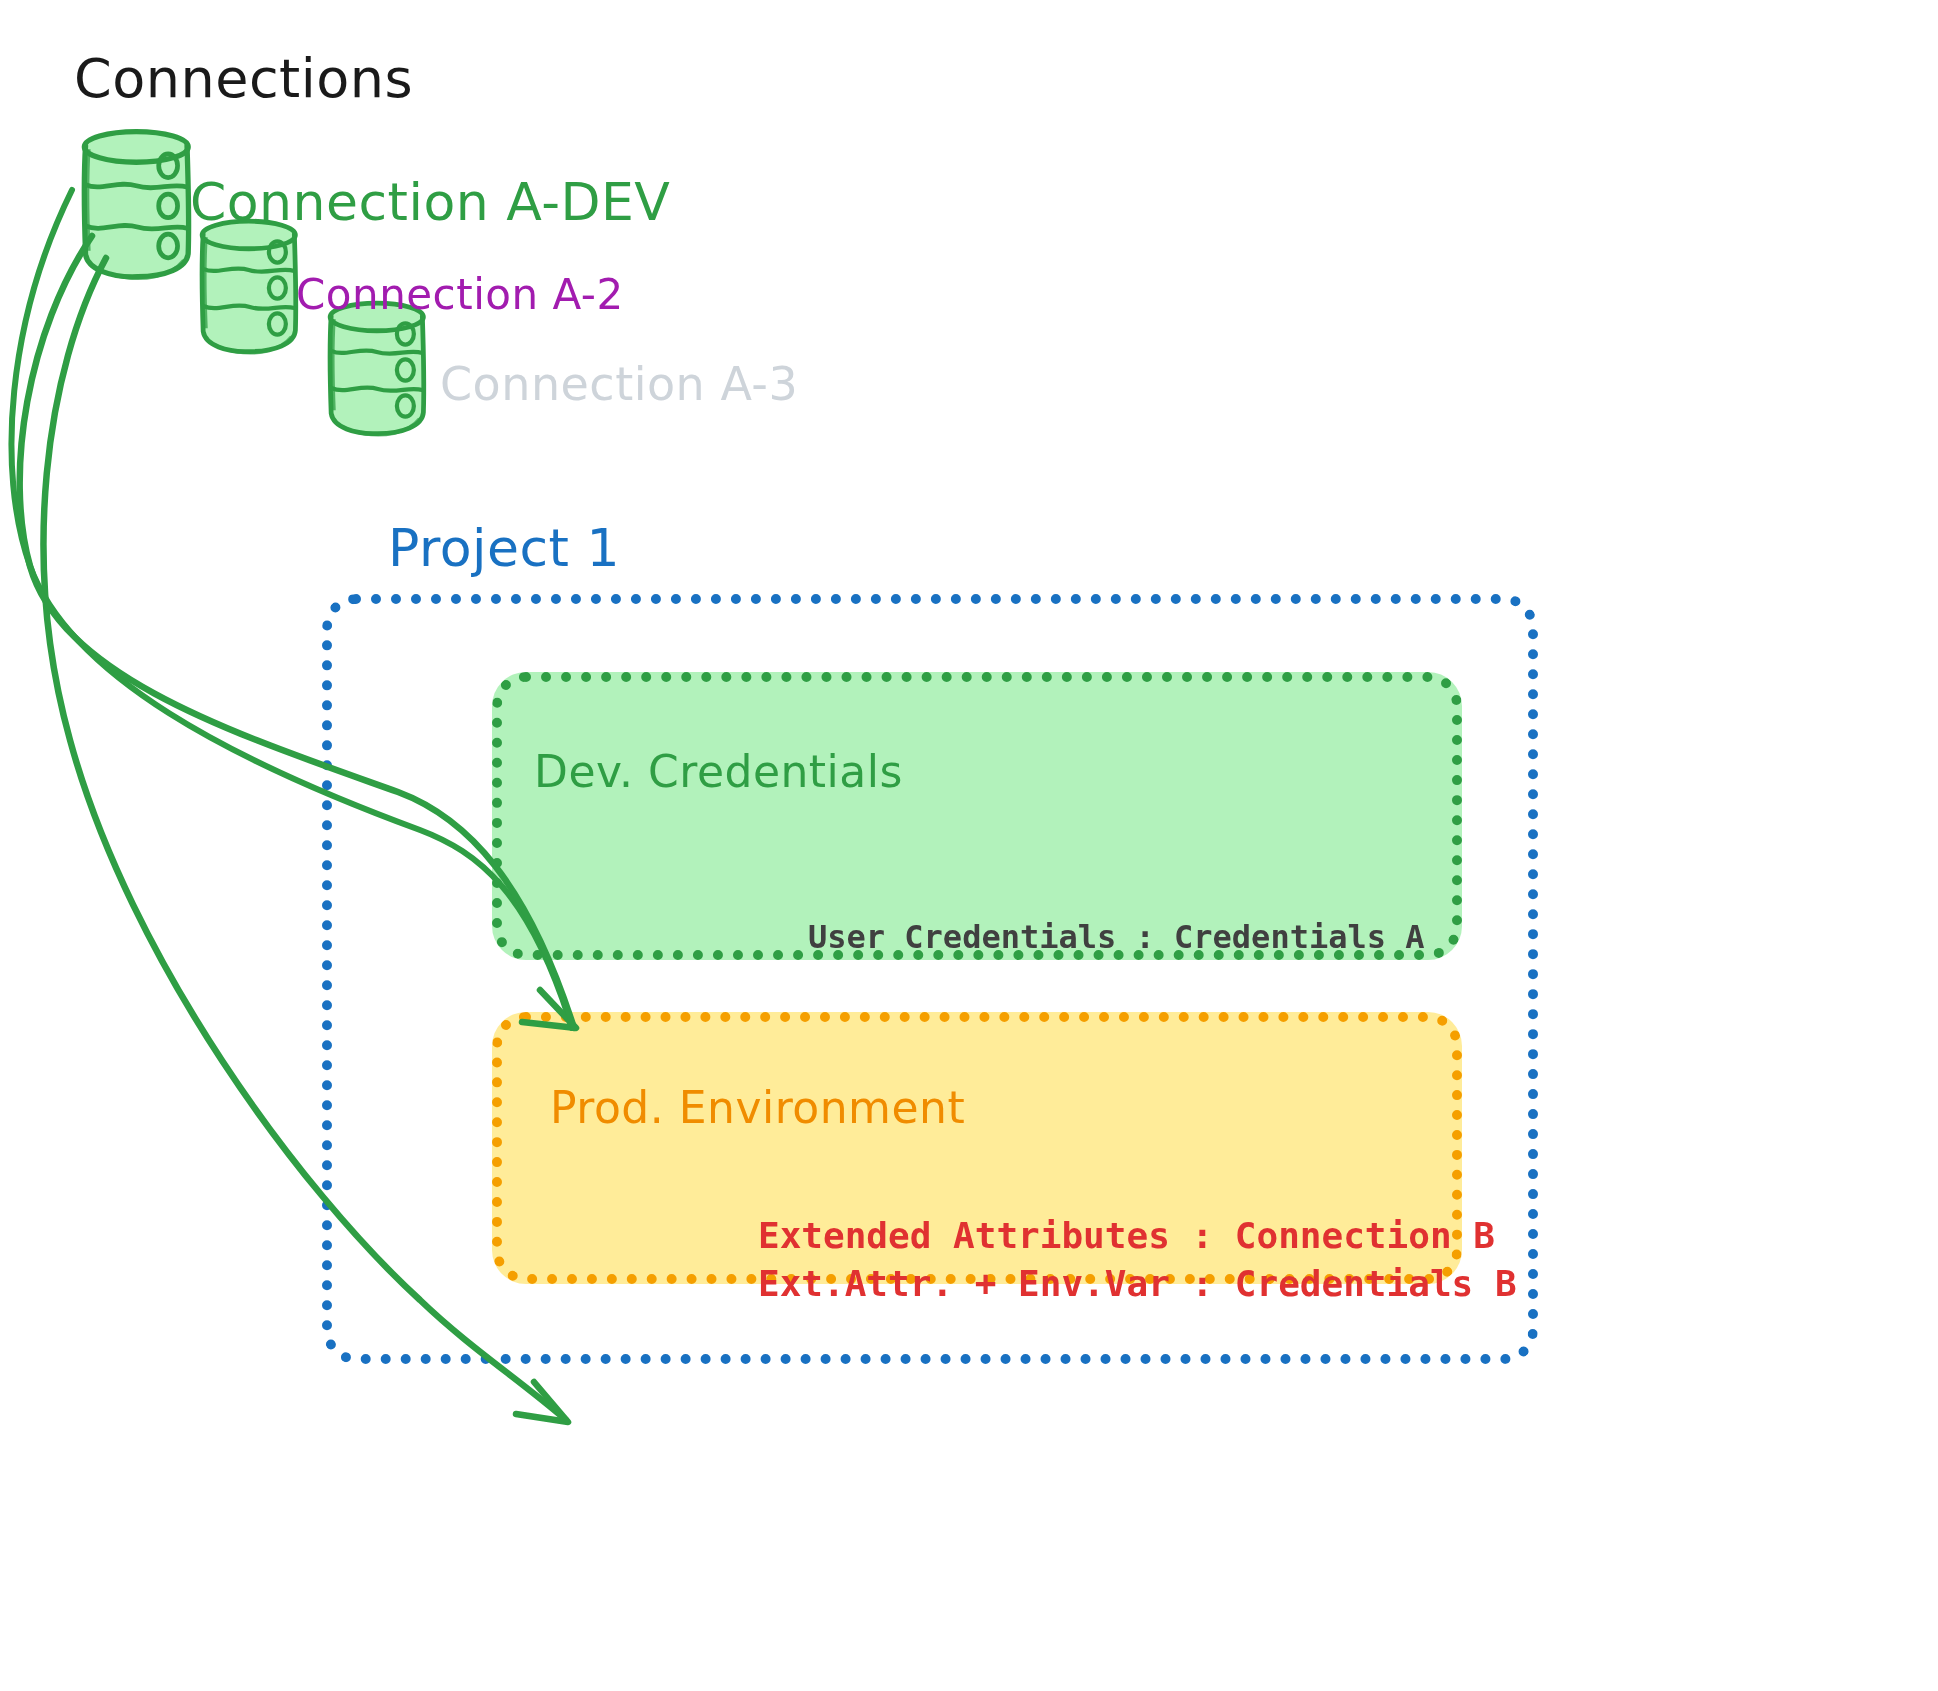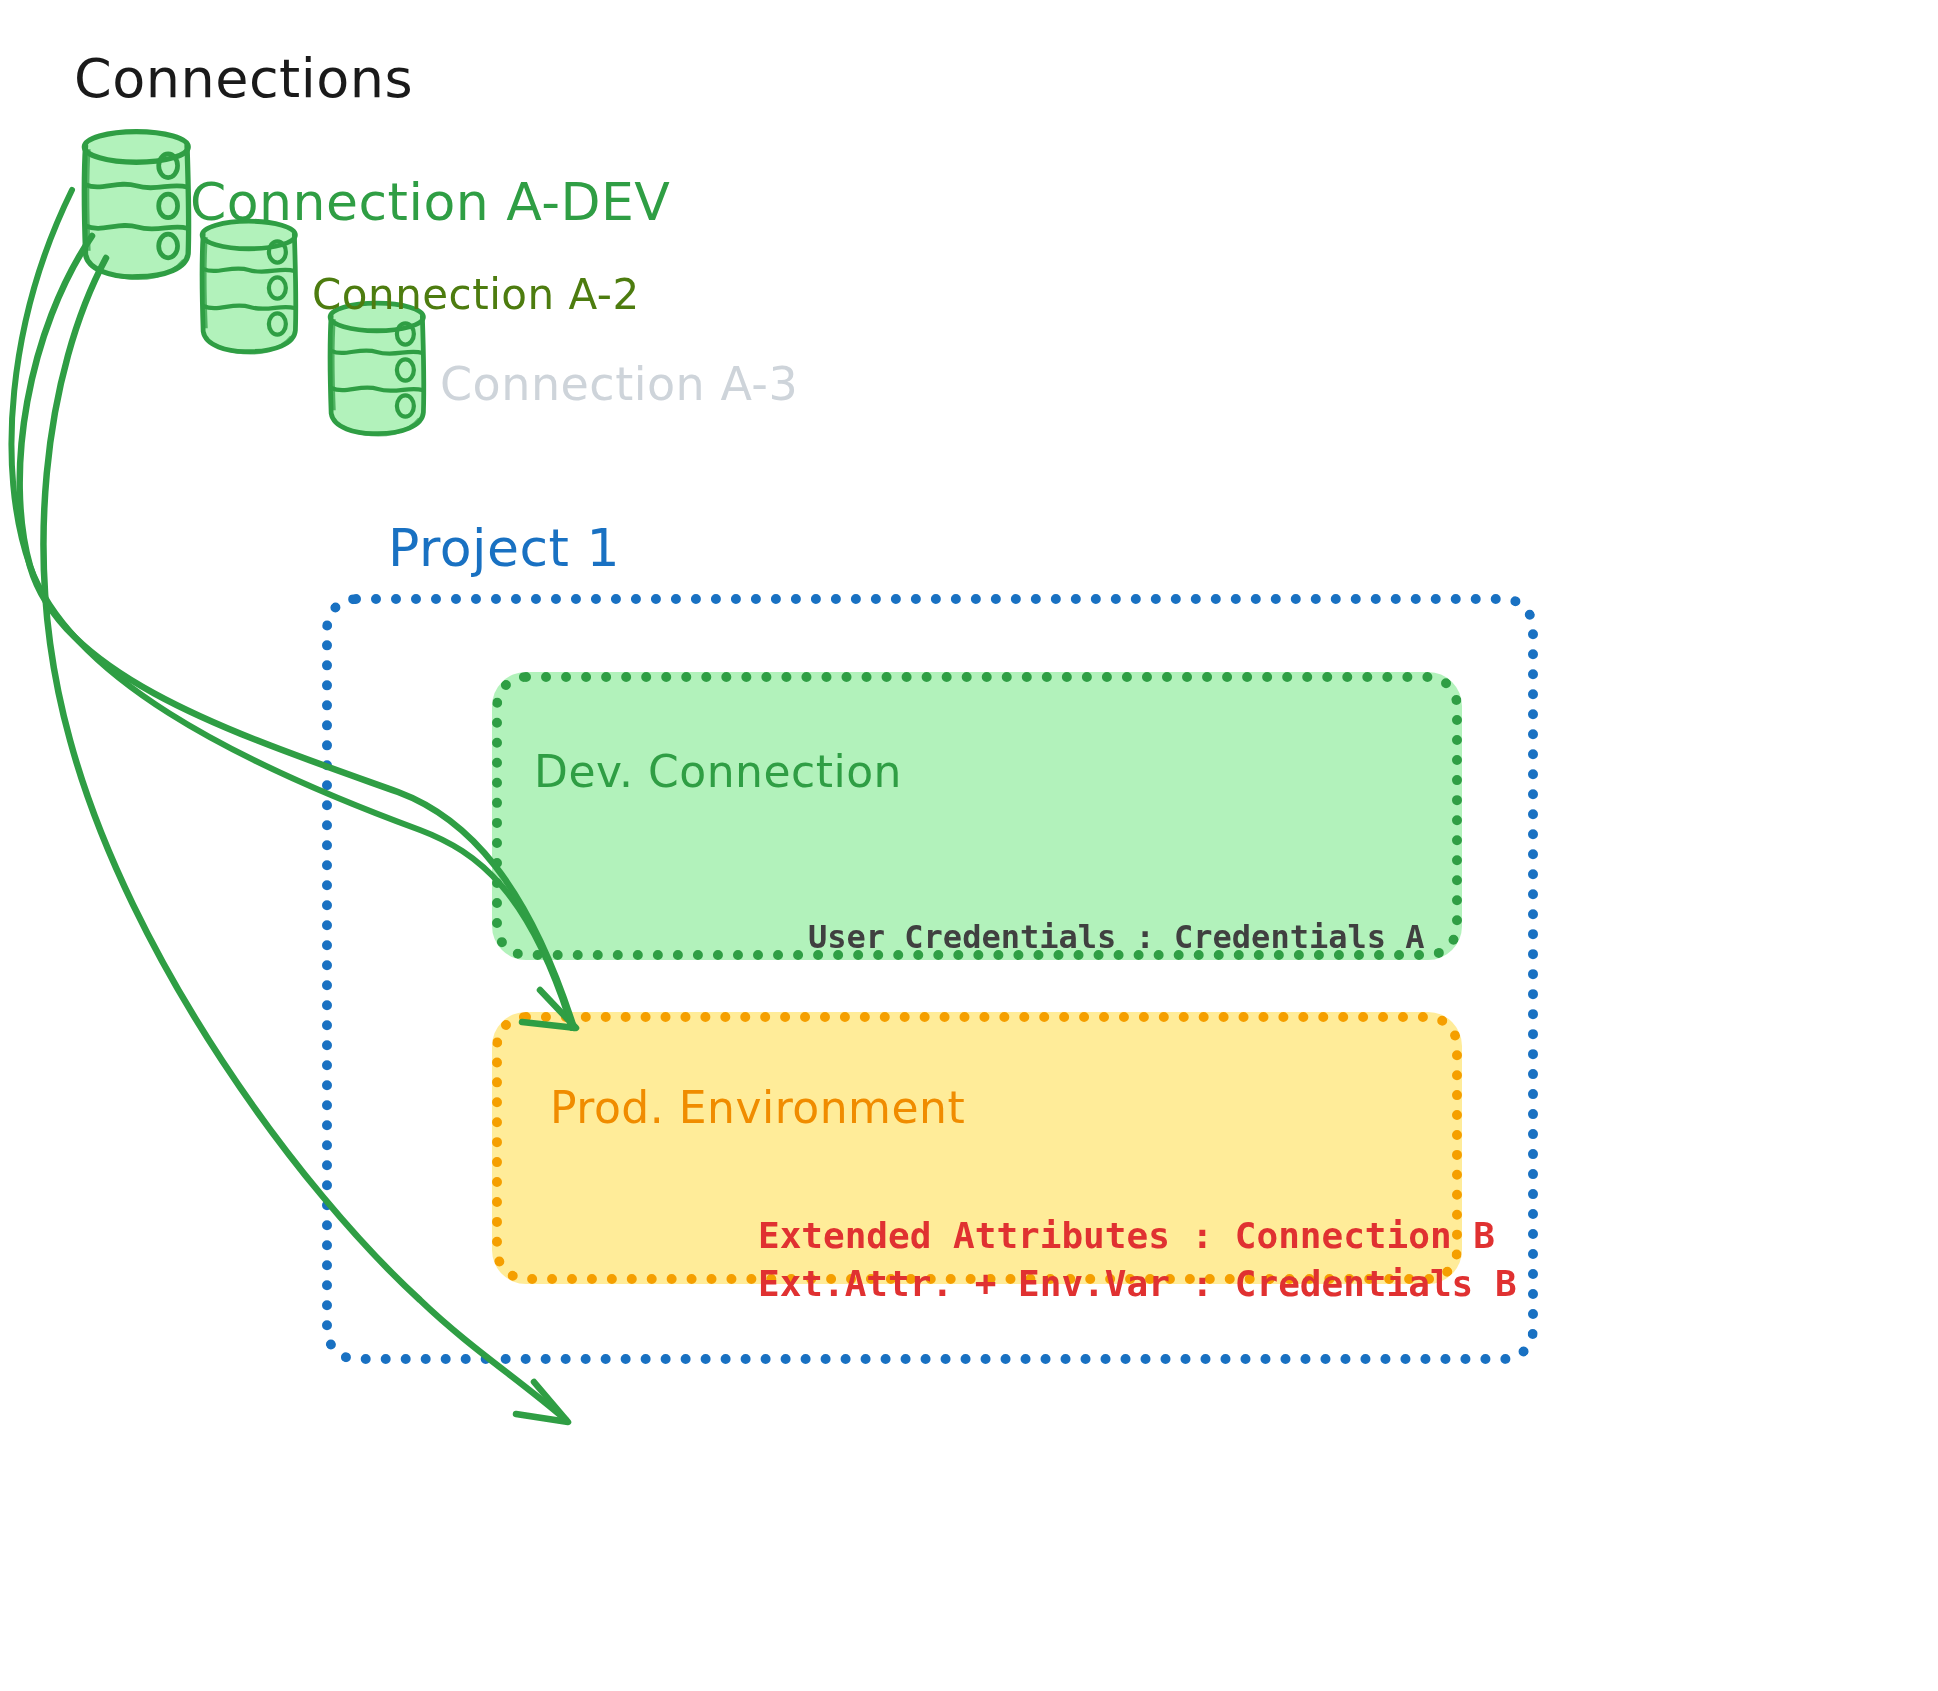--- a/index.html
+++ b/index.html
@@ -50,24 +50,24 @@
     letter-spacing: 0.5px;
   }
   #label-conn-a-dev {
     left: 190px;
     top: 140px;
     font-size: 52px;
     color: #2f9e44;
     letter-spacing: 0.5px;
   }
   #label-conn-a-2 {
-    left: 312px;
+    left: 296px;
     top: 238px;
     font-size: 42px;
-    color: #4d7c0f;
+    color: #a21caf;
     letter-spacing: 0.5px;
     text-align: center;
   }
   #label-conn-a-3 {
     left: 440px;
     top: 325px;
     font-size: 46px;
     color: #ced4da;
     letter-spacing: 0.5px;
   }
@@ -216,21 +216,21 @@
   <div class="txt hand" id="title-connections">Connections</div>
 
   <div class="txt hand" id="label-conn-a-dev">Connection A-DEV</div>
 
   <div class="txt hand" id="label-conn-a-2">Connection A-2</div>
 
   <div class="txt hand" id="label-conn-a-3">Connection A-3</div>
 
   <div class="txt hand" id="label-project-1">Project 1</div>
 
-  <div class="txt hand" id="label-dev-env">Dev. Connection</div>
+  <div class="txt hand" id="label-dev-env">Dev. Credentials</div>
 
   <div class="txt mono dev-cred-line">User Credentials : Credentials A</div>
 
   <div class="txt hand" id="label-prod-env">Prod. Environment</div>
 
   <div class="txt mono prod-line-2">Ext.Attr. + Env.Var : Credentials B</div>
 
   <div class="txt mono prod-line-1">Extended Attributes : Connection B</div>
 
 </div>

